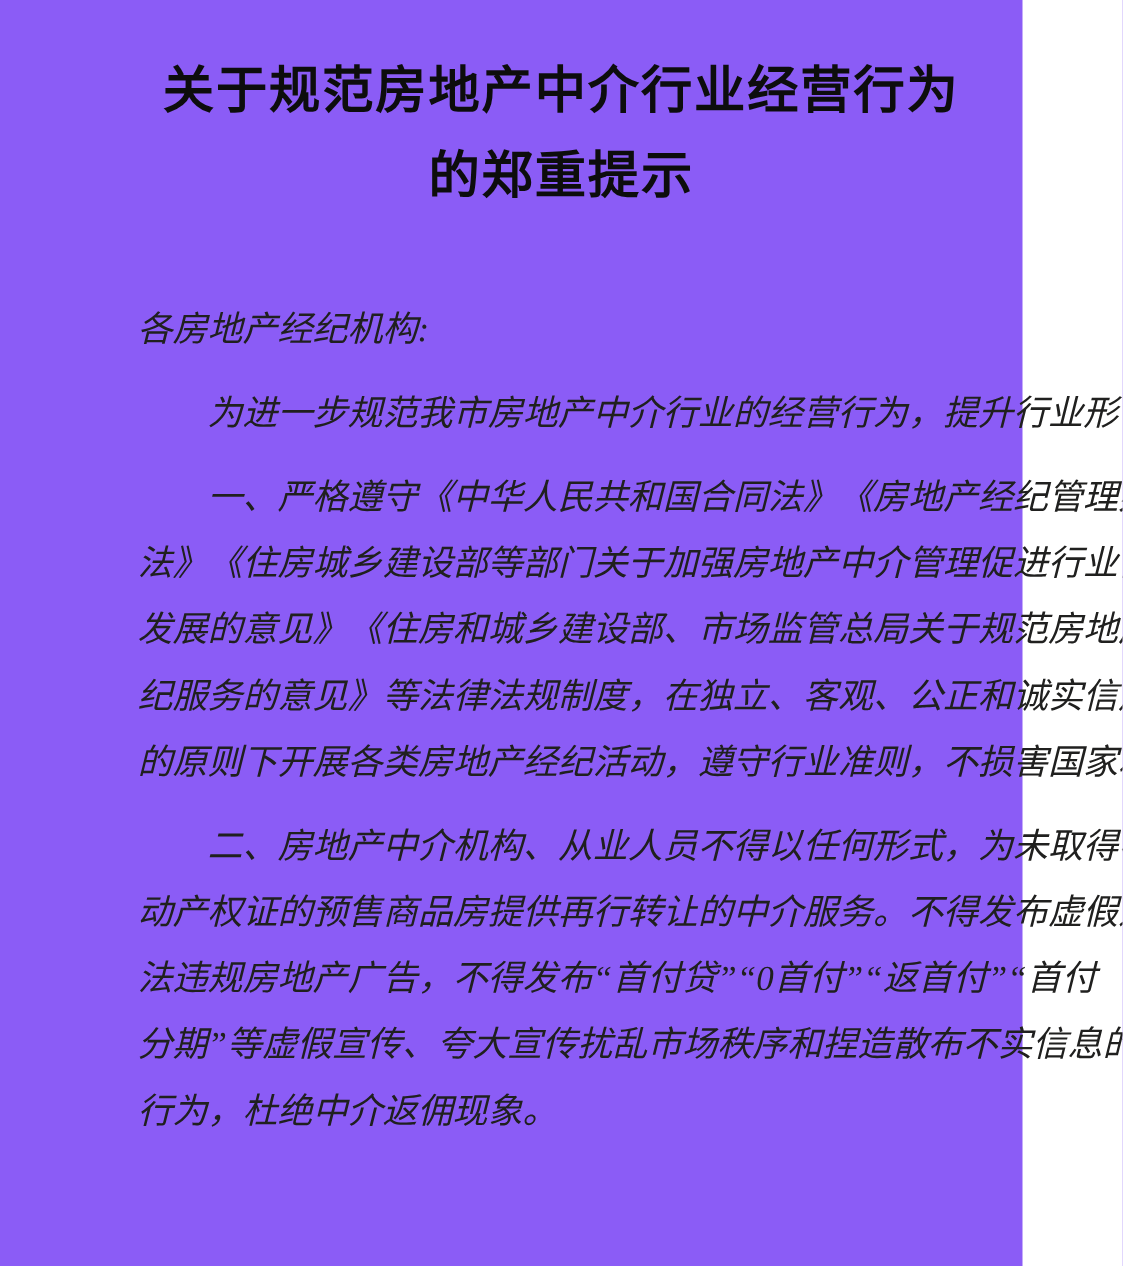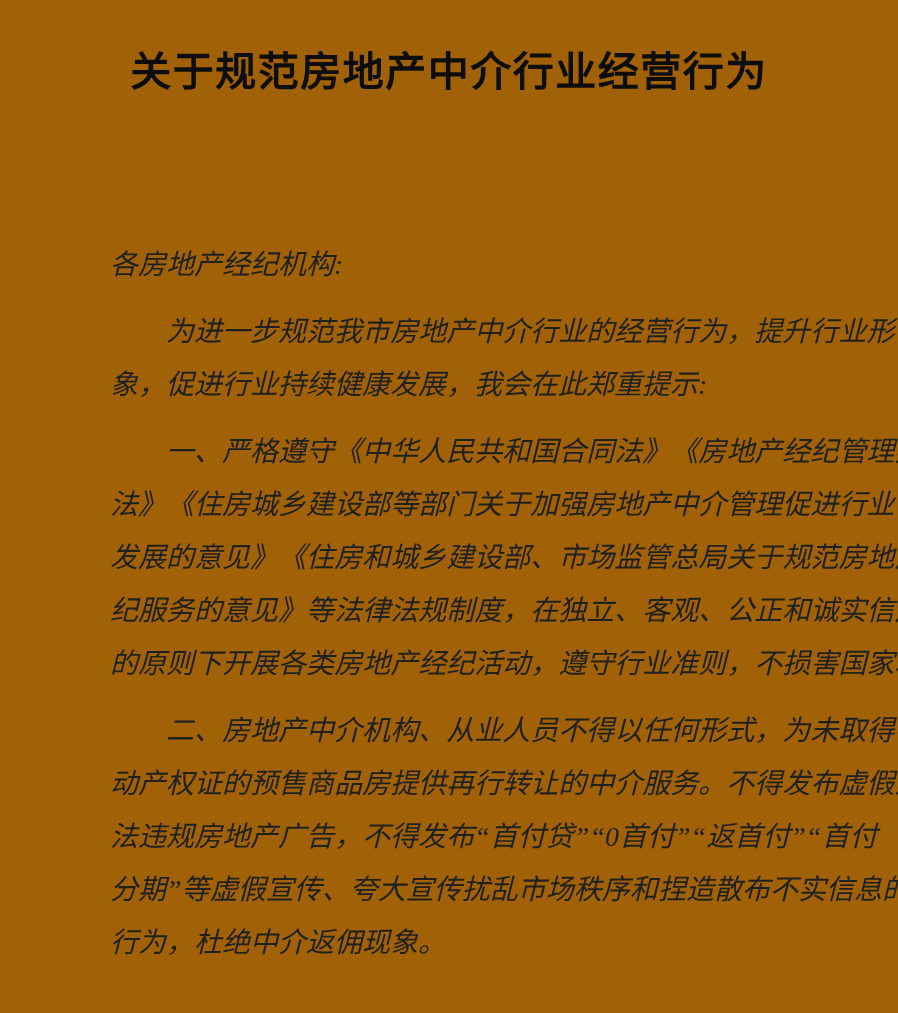--- a/index.html
+++ b/index.html
@@ -12,23 +12,23 @@
     width: 898px;
     height: 1013px;
     overflow: hidden;
     font-family: "Liberation Serif", "DejaVu Serif", serif;
     color: #1a1a1a;
     -webkit-font-smoothing: antialiased;
   }
 
   .page {
     position: relative;
-    width: 898px;
+    width: 818px;
     height: 1013px;
-    background: #a16207;
+    background: #8b5cf6;
   }
 
   
   .doc-title {
     position: absolute;
     left: 0;
     top: 38px;
     width: 898px;
     text-align: center;
   }
@@ -94,20 +94,21 @@
     display: inline-block;
   }
 </style>
 </head>
 <body>
 
 <div class="page">
 
   <div class="doc-title">
     <span class="title-line">关于规范房地产中介行业经营行为</span>
+    <span class="title-line">的郑重提示</span>
   </div>
 
   <div class="doc-body">
 
     <div class="para">
       <span class="line last">各房地产经纪机构:</span>
     </div>
 
     <div class="gap-sm"></div>
 
@@ -133,21 +134,20 @@
           <span class="char">营</span>
           <span class="char">行</span>
           <span class="char">为</span>
           <span class="char">，</span>
           <span class="char">提</span>
           <span class="char">升</span>
           <span class="char">行</span>
           <span class="char">业</span>
           <span class="char">形</span>
         </span>
-      <span class="line last">象，促进行业持续健康发展，我会在此郑重提示:</span>
     </div>
 
     <div class="gap-sm"></div>
 
     <div class="para">
       <span class="line just indent">
           <span class="char">一</span>
           <span class="char">、</span>
           <span class="char">严</span>
           <span class="char">格</span>

